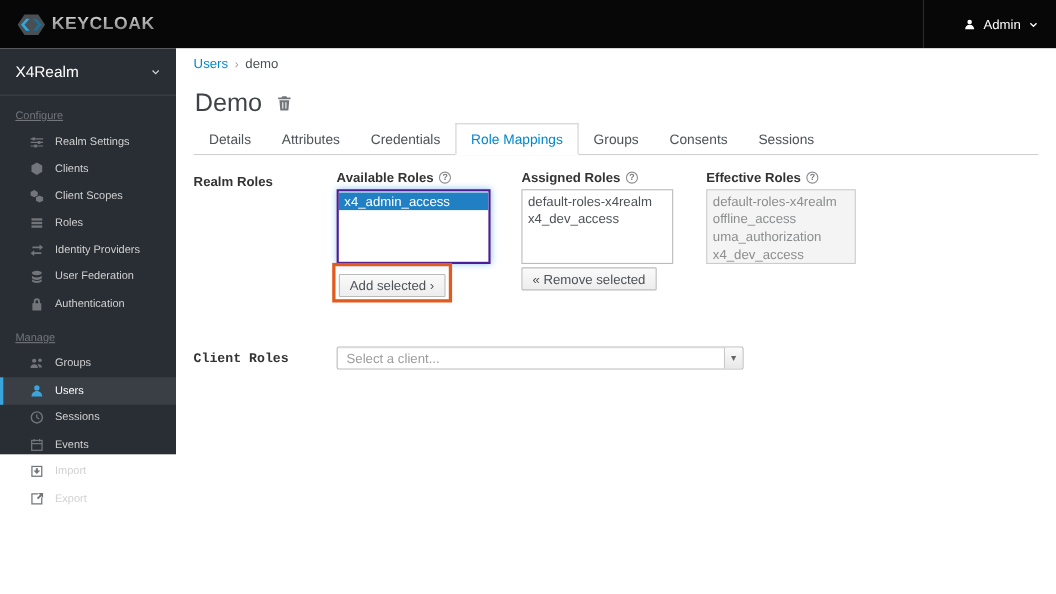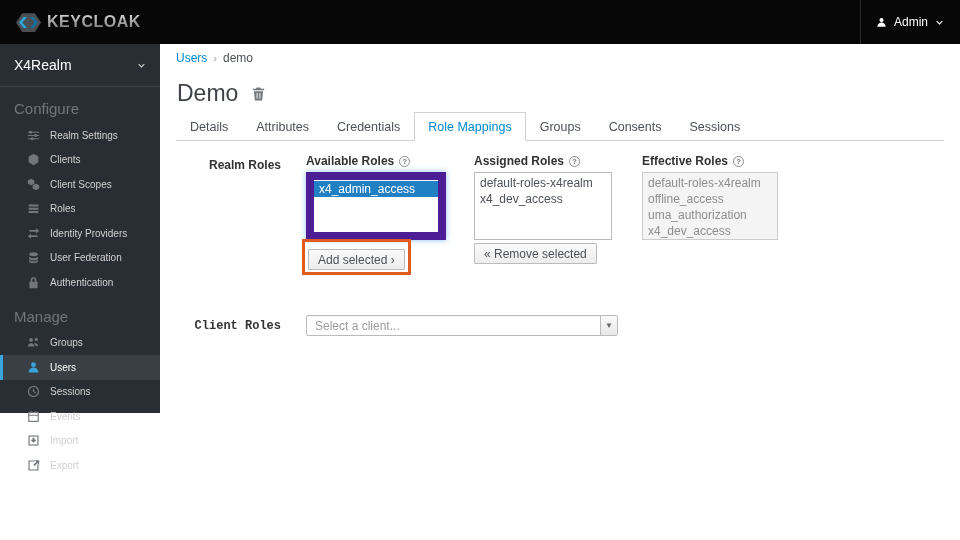--- a/index.html
+++ b/index.html
@@ -14,30 +14,30 @@
   }
 
   
   .topbar{ position:absolute; top:0; left:0; width:960px; height:44px; background:#070707;
            display:flex; align-items:center; padding:0 16px; }
   .brand{ display:flex; align-items:center; gap:6px; }
   .brand-text{ font-size:16px; font-weight:bold; letter-spacing:.5px;
                background:linear-gradient(#dcdcdc,#6f6f6f);
                -webkit-background-clip:text; background-clip:text; color:transparent; }
   .topbar-right{ margin-left:auto; display:flex; align-items:center; gap:7px;
-                 border-left:1px solid rgba(255,255,255,.14); padding-left:15px; height:44px; cursor:pointer; }
+                 border-left:1px solid rgba(255,255,255,.14); padding-left:36px; height:44px; cursor:pointer; }
   .topbar-right span{ color:#fff; font-size:12px; }
   .chev{ width:9px; height:9px; display:inline-block; }
 
   
   .sidebar{ position:absolute; top:44px; left:0; width:160px; height:369px; background:#292e34; }
   .realm-select{ height:43px; display:flex; align-items:center; padding:0 14px;
                  color:#fff; font-size:14px; border-bottom:1px solid #3e434a; cursor:pointer; }
   .realm-select .chev{ margin-left:auto; }
-  .side-section-label{ color:#72767b; font-size:15px; padding:13px 0 6px 14px; }
+  .side-section-label{ color:#72767b; font-size:10px; padding:13px 0 6px 14px;text-decoration:underline; }
   .side-item{ display:flex; align-items:center; height:24.5px; padding-left:27px; gap:9px;
               color:#d1d1d1; font-size:10px; cursor:pointer; }
   .side-item .sicon{ width:14px; height:14px; color:#72767b; flex:0 0 14px; display:flex; align-items:center; }
   .side-item .sicon svg{ width:13px; height:13px; }
   .side-item.active{ background:#393f44; border-left:3px solid var(--sidebar-active); padding-left:24px; color:#fff; }
   .side-item.active .sicon{ color:var(--sidebar-active); }
 
   
   .main{ position:absolute; top:44px; left:160px; width:800px; height:496px; background:#fff; }
 
@@ -53,49 +53,49 @@
 
   
   .tabs{ position:absolute; top:68px; left:16px; right:16px; display:flex;
          border-bottom:1px solid #d1d1d1; }
   .tab{ font-size:12.5px; color:#4d5258; padding:7px 13px 6px; cursor:pointer;
         border:1px solid transparent; margin-bottom:-1px; background:transparent; }
   .tab.active{ color:var(--accent); background:#fff; border-color:#d1d1d1; border-bottom-color:#fff; }
 
   
   .form{ position:absolute; top:110px; left:0; right:0; }
-  .field-label{ position:absolute; left:16px; width:105px; text-align:right;
+  .field-label{ position:absolute; left:16px; width:105px; text-align:left;
                 font-size:12px; font-weight:bold; color:#333; }
   .lbl-realm{ top:4px; }
   .lbl-client{ top:165px;font-family:Liberation Mono, monospace; }
 
   .role-group{ position:absolute; top:0; }
   .g-available{ left:146px; }
   .g-assigned{ left:314px; }
   .g-effective{ left:482px; }
   .group-header{ font-size:12px; font-weight:bold; color:#333; display:flex; align-items:center; gap:5px; height:14px; }
   .help{ width:11px; height:11px; border:1px solid #8b8d8f; border-radius:50%; color:#72767b;
          font-size:8px; line-height:9px; text-align:center; font-weight:bold; display:inline-block; cursor:pointer; }
 
   .listbox{ margin-top:4px; height:68px; overflow:hidden; background:#fff;
             border:1px solid #bbb; padding:2px 0; }
-  .lb-available{ width:140px; border:8px solid #4c1d95; box-shadow:0 0 6px rgba(102,175,233,.75); padding:1px 0; }
+  .lb-available{ width:140px; border:2px solid #4c1d95; box-shadow:0 0 6px rgba(102,175,233,.75); padding:1px 0; }
   .lb-assigned{ width:138px; }
   .lb-effective{ width:136px; background:#f4f4f4; border-color:#ccc; }
   .role-item{ font-size:12px; color:#4d5258; padding:1px 5px; white-space:nowrap; cursor:default; }
   .role-item.selected{ background:var(--selection); color:#fff; }
   .lb-effective .role-item{ color:#8b8d8f; }
 
   .btn{ display:inline-block; margin-top:3px; font-size:12px; color:#4d5258;
         background:linear-gradient(to bottom,#fafafa 0%,#ededed 100%);
         border:1px solid #bbb; border-radius:1px; padding:2.5px 9px; cursor:pointer; white-space:nowrap; }
   .annotation-box{ display:inline-block; border:3px solid var(--annotation); padding:2px 3px; margin:-1px 0 0 -4px; }
   .annotation-box .btn{ margin-top:5px; }
 
-  .client-select{ position:absolute; left:146px; top:161px; width:312px; height:21px;
+  .client-select{ position:absolute; left:146px; top:161px; width:370px; height:21px;
                   border:1px solid #bbb; border-radius:2px; background:#fff; cursor:pointer;
                   box-shadow:inset 0 1px 1px rgba(0,0,0,.05); }
   .client-select .placeholder{ position:absolute; left:8px; top:3px; font-size:12px; color:#9c9c9c; }
   .select-caret{ position:absolute; right:0; top:0; bottom:0; width:17px; border-left:1px solid #bbb;
                  background:linear-gradient(to bottom,#fafafa,#e8e8e8); color:#666;
                  font-size:8px; text-align:center; line-height:19px; border-radius:0 2px 2px 0; }
 </style>
 </head>
 <body>
 

